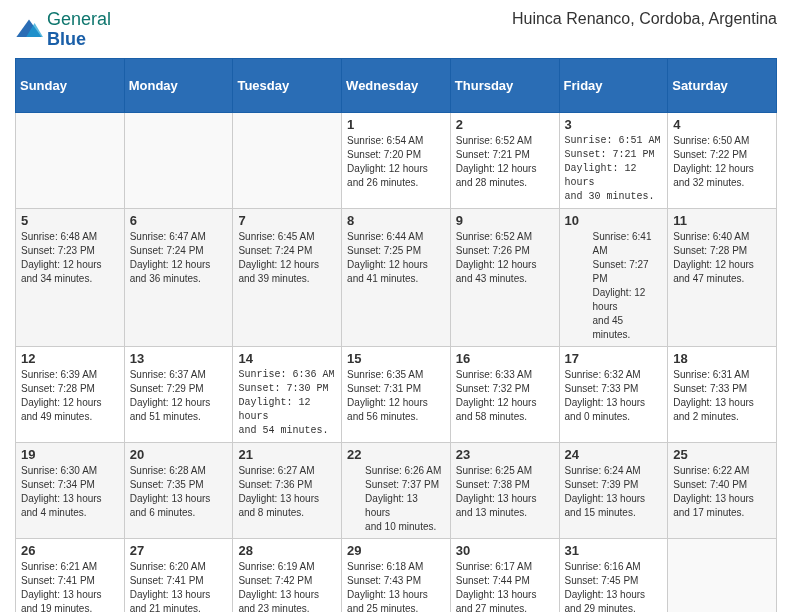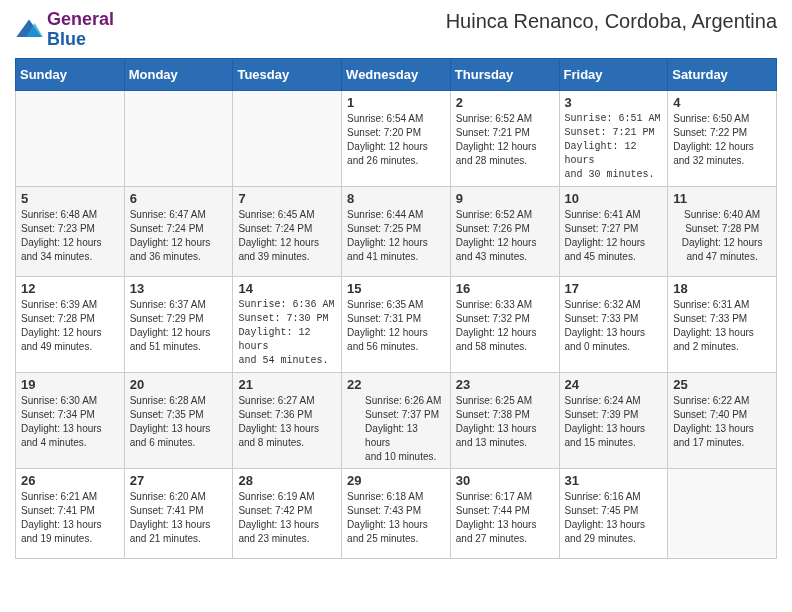--- a/index.html
+++ b/index.html
@@ -21,57 +21,57 @@
       align-items: center;
       gap: 4px;
     }
     .logo-text {
       display: flex;
       flex-direction: column;
       line-height: 1.1;
     }
     .logo-general {
       font-size: 18px;
-      font-weight: bold;
-      color: #701a75;
+      font-weight: normal;
+      color: #0f766e;
     }
     .logo-blue {
       font-size: 18px;
       font-weight: bold;
       color: #1a5fa8;
     }
     .logo-icon {
       width: 28px;
       height: 28px;
     }
     .title-block {
       text-align: right;
     }
     .month-title {
       font-size: 36px;
       font-weight: bold;
       color: #333;
       line-height: 1.1;
     }
     .location-title {
-      font-size: 20px;
+      font-size: 16px;
       color: #333;
       font-weight: normal;
     }
     table {
       width: 100%;
       border-collapse: collapse;
       table-layout: fixed;
     }
     thead tr th {
       background-color: #2a6db5;
       color: #fff;
       font-size: 13px;
       font-weight: bold;
-      padding: 8px 4px;
+      padding: 19px 4px;
       text-align: left;
       border: 1px solid #1a5fa8;
     }
     tbody tr td {
       border: 1px solid #ccc;
       vertical-align: top;
       padding: 4px 5px;
       font-size: 10.5px;
       color: #333;
       height: 90px;
@@ -190,28 +190,28 @@
         </td>
         <td>
           <div class="day-number">9</div>
           <div class="day-info" style="white-space: pre-line;">Sunrise: 6:52 AM
 Sunset: 7:26 PM
 Daylight: 12 hours
 and 43 minutes.</div>
         </td>
         <td>
           <div class="day-number">10</div>
-          <div class="day-info" style="white-space: pre-line;">Sunrise: 6:41 AM
+          <div class="day-info" style="white-space: pre-line; margin-left: 28px;">Sunrise: 6:41 AM
 Sunset: 7:27 PM
 Daylight: 12 hours
 and 45 minutes.</div>
         </td>
         <td>
           <div class="day-number">11</div>
-          <div class="day-info" style="white-space: pre-line; text-align: center;">Sunrise: 6:40 AM
+          <div class="day-info" style="white-space: pre-line;">Sunrise: 6:40 AM
 Sunset: 7:28 PM
 Daylight: 12 hours
 and 47 minutes.</div>
         </td>
       </tr>
       <tr>
         <td>
           <div class="day-number">12</div>
           <div class="day-info" style="white-space: pre-line;">Sunrise: 6:39 AM
 Sunset: 7:28 PM

